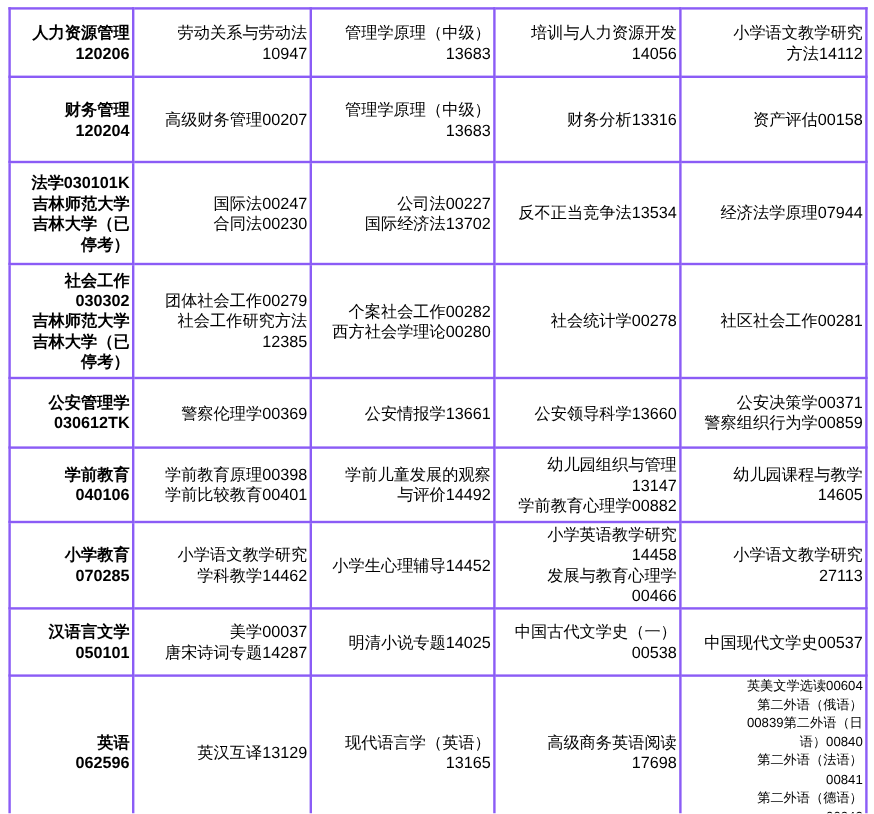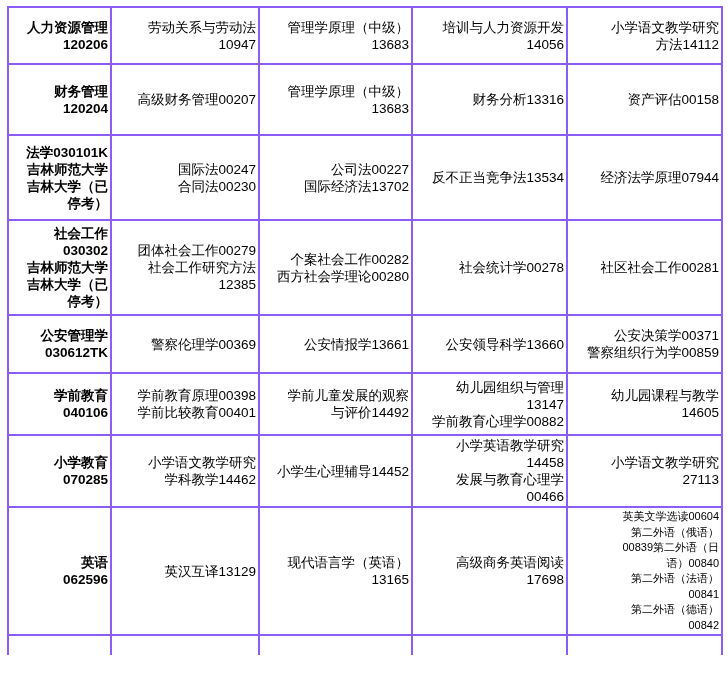--- a/index.html
+++ b/index.html
@@ -137,20 +137,30 @@
           <td>小学语文教学研究
 学科教学14462</td>
           <td>小学生心理辅导14452</td>
           <td>小学英语教学研究
 14458
 发展与教育心理学
 00466</td>
           <td>小学语文教学研究
 27113</td>
         </tr>
+        <tr style="height: 56px;">
+          <td class="major">汉语言文学
+050101</td>
+          <td>美学00037
+唐宋诗词专题14287</td>
+          <td>明清小说专题14025</td>
+          <td>中国古代文学史（一）
+00538</td>
+          <td>中国现代文学史00537</td>
+        </tr>
         <tr style="height: 127px;">
           <td class="major">英语
 062596</td>
           <td>英汉互译13129</td>
           <td>现代语言学（英语）
 13165</td>
           <td>高级商务英语阅读
 17698</td>
           <td class="tight">英美文学选读00604
 第二外语（俄语）

